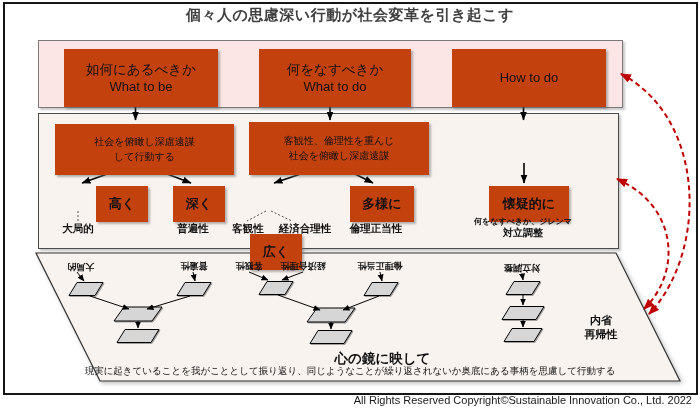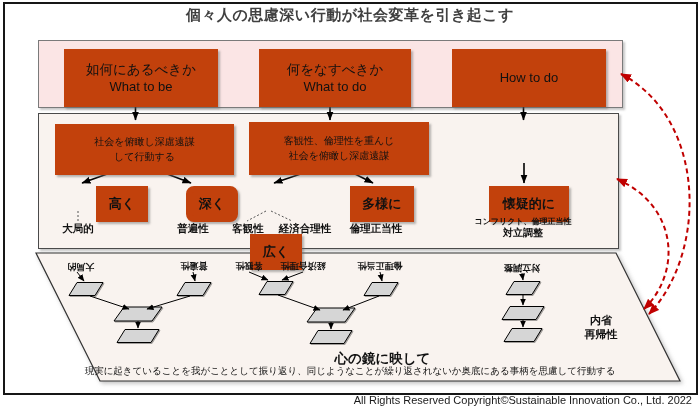--- a/index.html
+++ b/index.html
@@ -139,40 +139,40 @@
     <span class="l2">して行動する</span>
   </div>
   <div class="abs wbox abox" style="left:249px;top:122px;width:168px;height:41px;">
     <span class="l1">客観性、倫理性を重んじ</span>
     <span class="l2">社会を俯瞰し深慮遠謀</span>
   </div>
 
   <div class="abs wbox kw" style="left:58px;top:186px;width:40px;height:24px;margin-left:38px;">
       <span>高く</span>
     </div>
-  <div class="abs wbox kw" style="left:186px;top:186px;width:40px;height:24px;border-radius:8px;">
+  <div class="abs wbox kw" style="left:173px;top:186px;width:40px;height:24px;">
       <span>深く</span>
     </div>
   <div class="abs wbox kw" style="left:250px;top:186px;width:40px;height:24px;margin-top:48px;">
       <span>広く</span>
     </div>
   <div class="abs wbox kw" style="left:350px;top:186px;width:52px;height:24px;">
       <span>多様に</span>
     </div>
   <div class="abs wbox kw" style="left:489px;top:186px;width:68px;height:24px;">
       <span>懐疑的に</span>
     </div>
 
   <span class="abs vlabel" style="left:78px;top:222px;">大局的</span>
   <span class="abs vlabel" style="left:193px;top:222px;">普遍性</span>
   <span class="abs vlabel" style="left:248px;top:222px;">客観性</span>
   <span class="abs vlabel" style="left:305px;top:222px;">経済合理性</span>
   <span class="abs vlabel" style="left:376px;top:222px;">倫理正当性</span>
   <div class="abs" id="conflict">
-    <span class="c1">コンフリクト、倫理正当性</span>
+    <span class="c1">何をなすべきか、ジレンマ</span>
     <span class="c2">対立調整</span>
   </div>
 
   <span class="abs rlabel" style="left:81px;top:266px;">大局的</span>
   <span class="abs rlabel" style="left:194px;top:265px;">普遍性</span>
   <span class="abs rlabel" style="left:249px;top:265px;">客観性</span>
   <span class="abs rlabel" style="left:303px;top:265px;">経済合理性</span>
   <span class="abs rlabel" style="left:380px;top:265px;">倫理正当性</span>
   <span class="abs rlabel" style="left:522px;top:267px;">対立調整</span>
 

